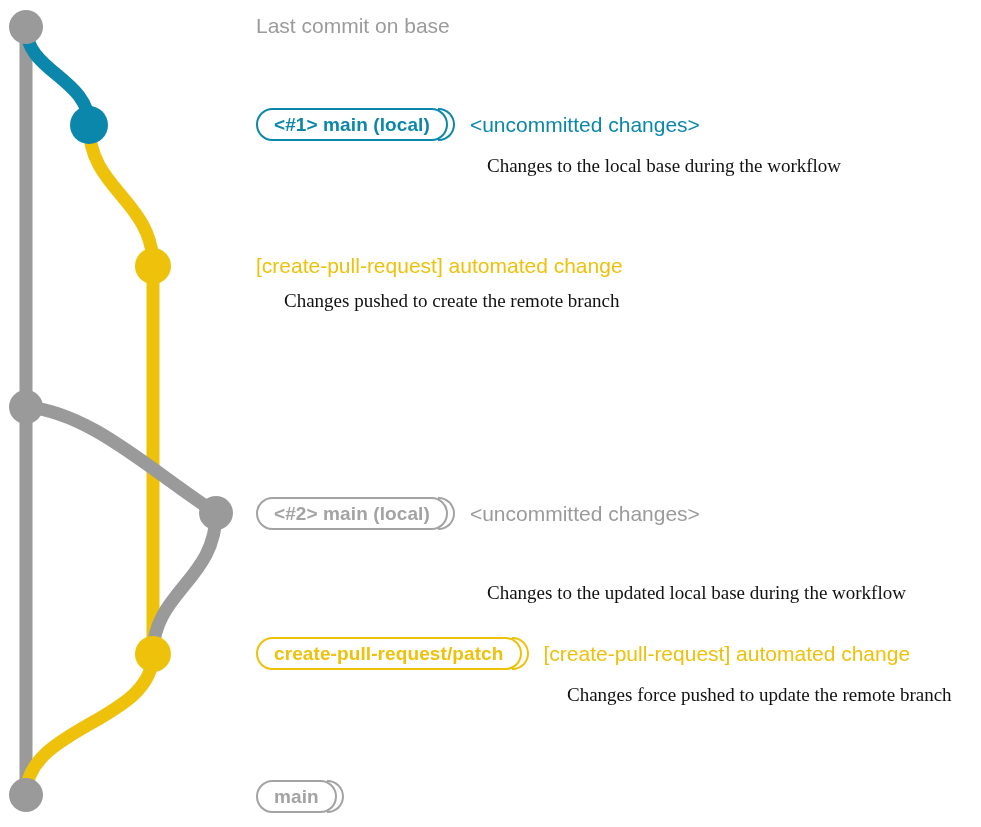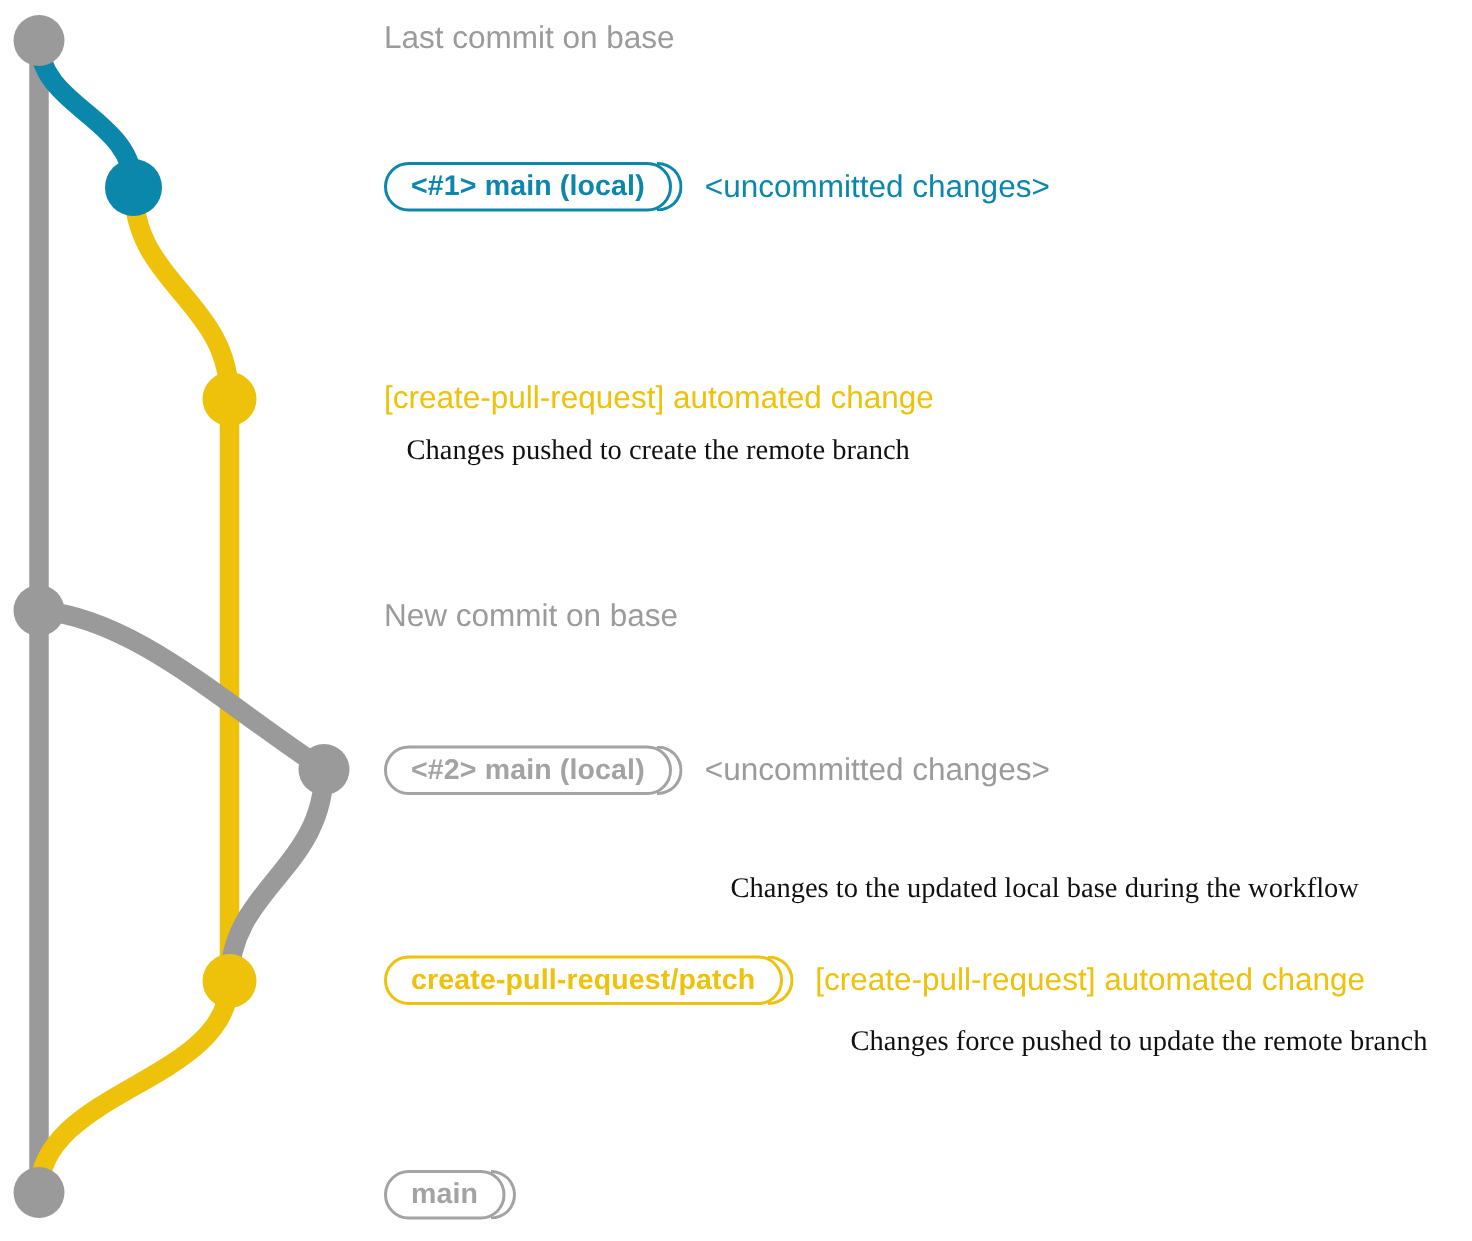--- a/index.html
+++ b/index.html
@@ -136,30 +136,28 @@
   <div class="row" style="left:256px; top:15px;">
     <div class="plain-heading">Last commit on base</div>
   </div>
 
   <div class="row" style="left:256px; top:108px;">
     <div class="row-main">
       <span class="chip chip-blue">&lt;#1&gt; main (local)</span>
       <span class="chip-gap"></span>
       <span class="headline headline-blue">&lt;uncommitted changes&gt;</span>
     </div>
+    <div class="subtext" style="margin-left:231px;">Changes to the local base during the workflow</div>
   </div>
 
   <div class="row" style="left:256px; top:255px;">
     <div class="headline headline-yellow">[create-pull-request] automated change</div>
-    <div class="subtext" style="margin-left:15px;">Changes pushed to create the remote branch</div>
+    <div class="subtext" style="margin-left:28px;">Changes pushed to create the remote branch</div>
   </div>
 
-  <div class="row" style="left:256px; top:400px;">
-    <div class="plain-heading">New commit on base</div>
-  </div>
 
   <div class="row" style="left:256px; top:497px;gap:38px;">
     <div class="row-main">
       <span class="chip chip-gray">&lt;#2&gt; main (local)</span>
       <span class="chip-gap"></span>
       <span class="headline headline-gray">&lt;uncommitted changes&gt;</span>
     </div>
     <div class="subtext" style="margin-left:231px;">Changes to the updated local base during the workflow</div>
   </div>
 

